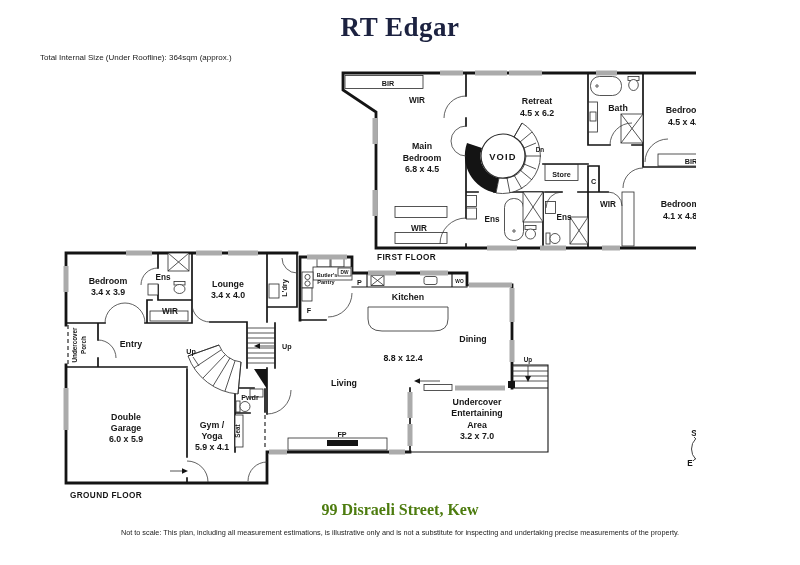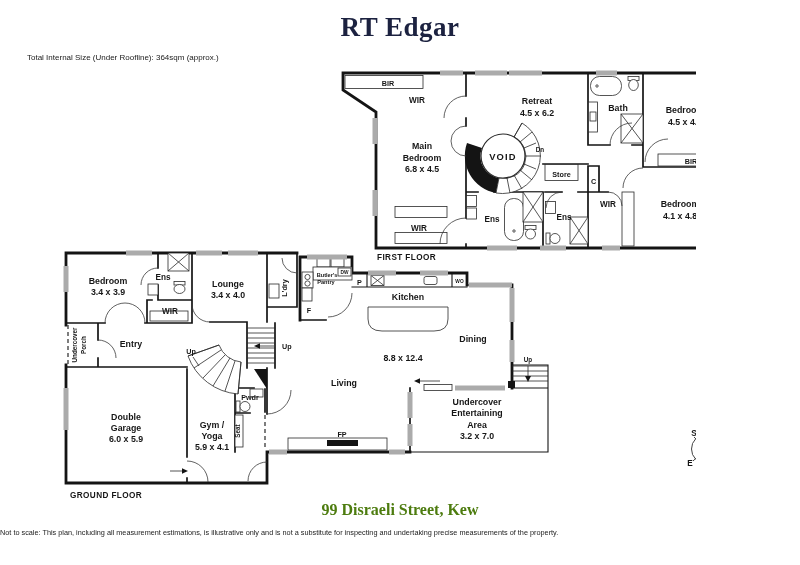--- a/index.html
+++ b/index.html
@@ -1,24 +1,24 @@
 <!DOCTYPE html>
 <html><head>
 <meta charset="utf-8">
 <style>
   html,body{margin:0;padding:0;background:#fff;}
   #page{position:relative;width:696px;height:565px;background:#fff;overflow:hidden;
         font-family:"Liberation Sans",sans-serif;color:#161616;}
   #brand-title{position:absolute;top:12px;left:0;width:800px;text-align:center;
         font-family:"Liberation Serif",serif;font-weight:bold;font-size:27px;
         letter-spacing:.5px;color:#1c2240;}
-  #size-info{position:absolute;top:52px;left:27px;font-size:8px;line-height:11px;color:#1a1a1a;}
+  #size-info{position:absolute;top:52px;left:40px;font-size:8px;line-height:11px;color:#1a1a1a;}
   #address{position:absolute;top:501px;left:0;width:800px;text-align:center;
         font-family:"Liberation Serif",serif;font-weight:bold;font-size:16px;color:#4d7c0f;}
-  #disclaimer{position:absolute;top:528px;left:0;width:800px;text-align:left;
+  #disclaimer{position:absolute;top:528px;left:0;width:800px;text-align:center;
         font-size:7.3px;color:#222;}
   svg text{font-family:"Liberation Sans",sans-serif;fill:#161616;font-weight:bold;text-anchor:middle;}
   .f9{font-size:8.8px}.f8{font-size:8.2px}.f7{font-size:7.2px}.f6{font-size:6.3px}
   .f5{font-size:5.6px}.f4{font-size:4.8px}
   .cap{font-size:8.2px;text-anchor:start;letter-spacing:.4px}
   .voidt{font-size:9.4px;letter-spacing:1.2px}
   .w3{stroke:#141414;stroke-width:2.8;fill:none;stroke-linecap:square}
   .w2{stroke:#141414;stroke-width:1.7;fill:none;stroke-linecap:square}
   .w1{stroke:#141414;stroke-width:1.1;fill:none;stroke-linecap:square}
   .thin{stroke:#2a2a2a;stroke-width:.8;fill:none}

